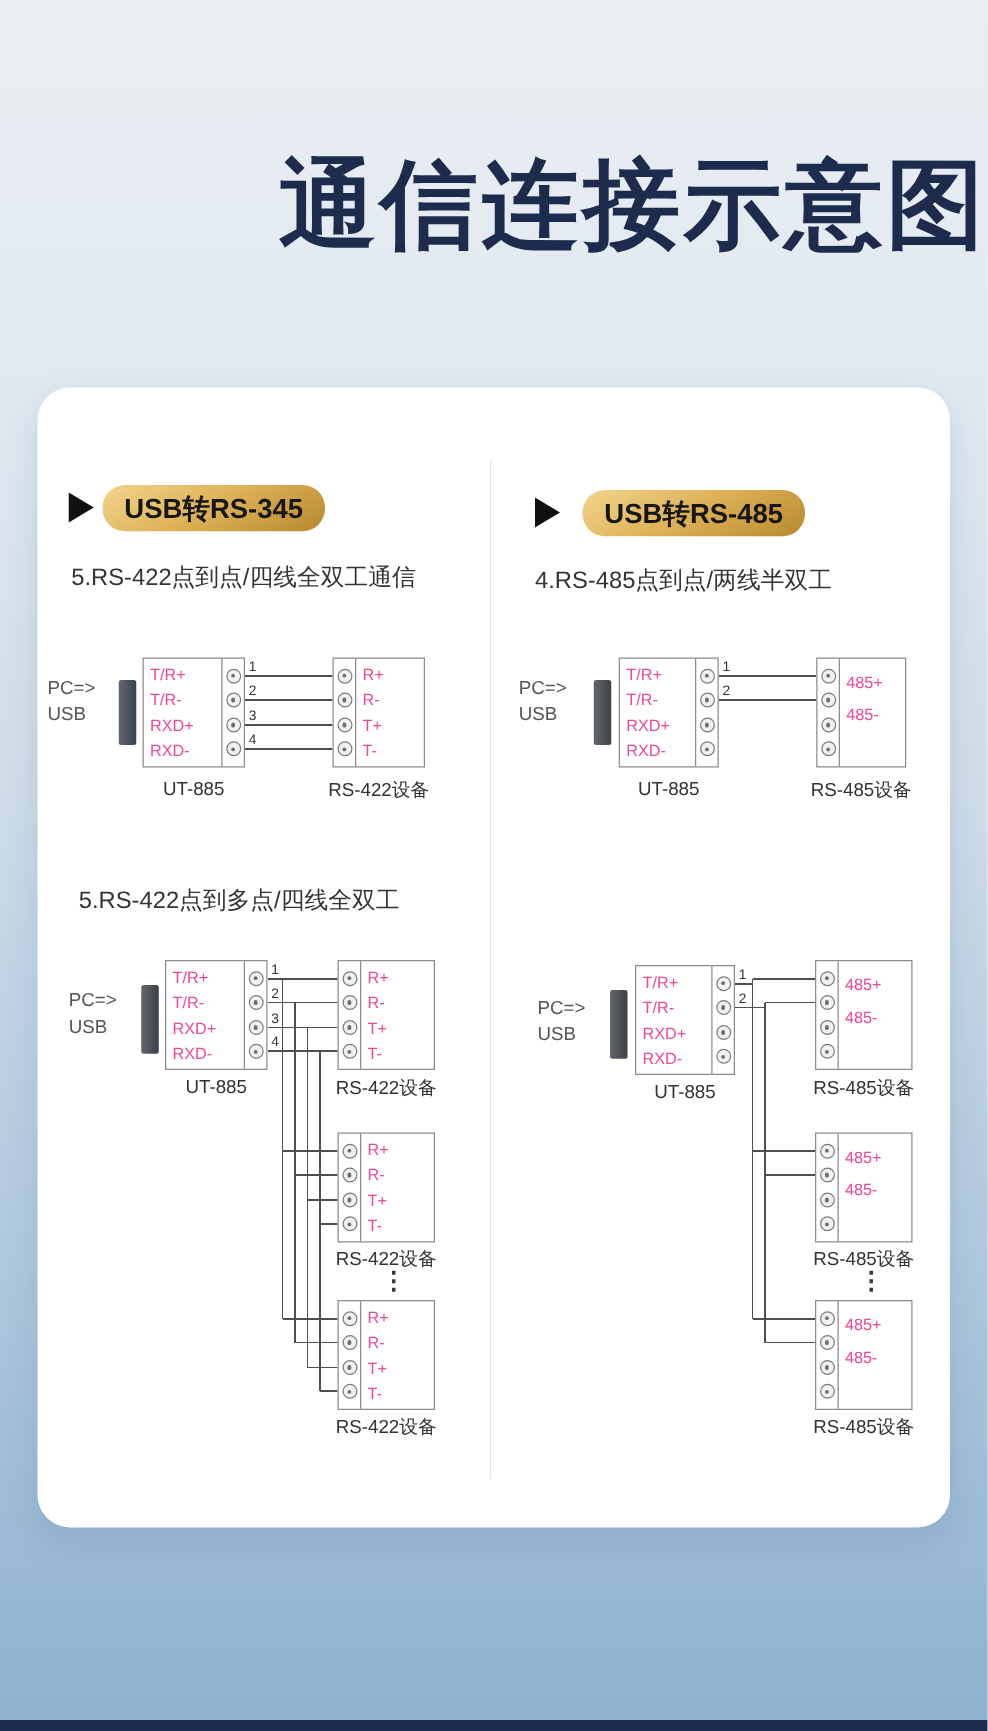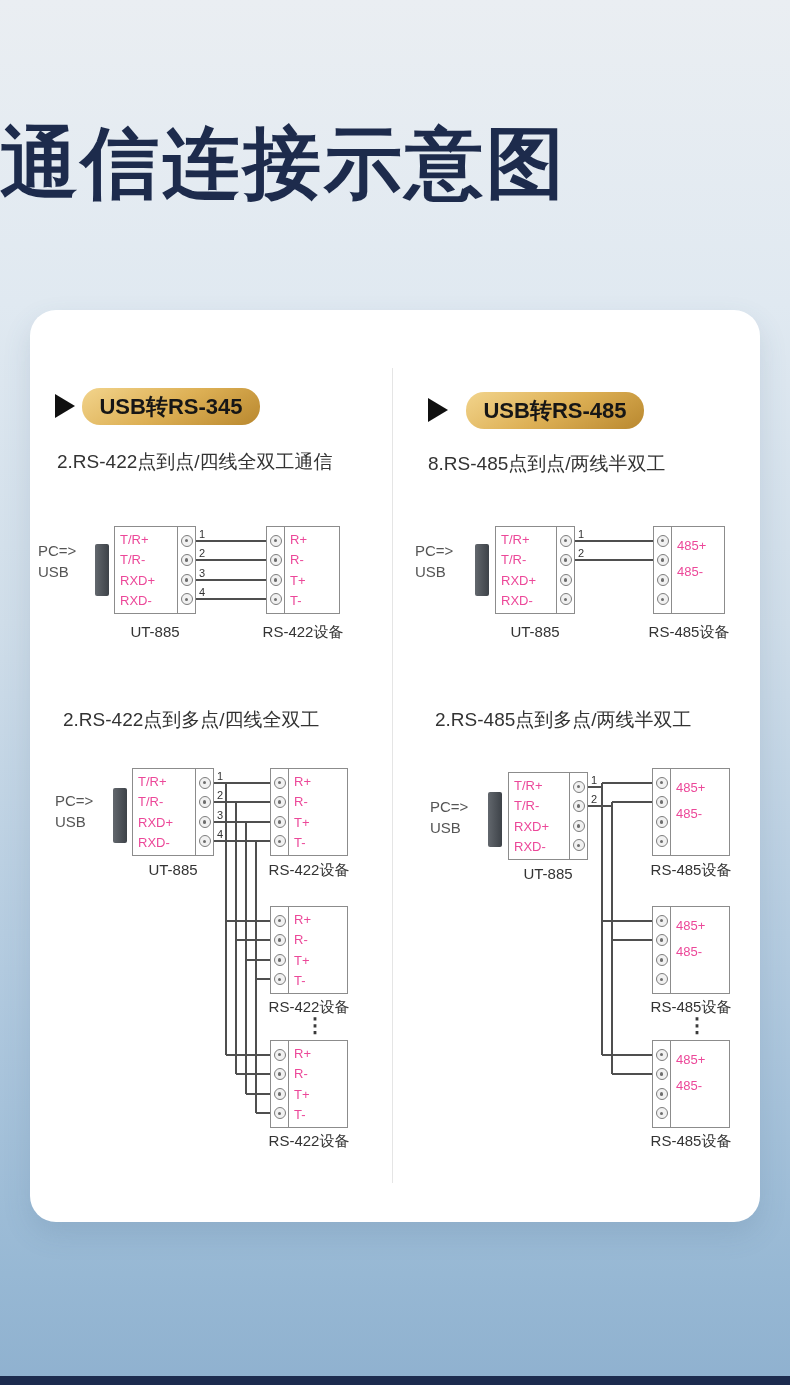--- a/index.html
+++ b/index.html
@@ -1,19 +1,19 @@
 <!DOCTYPE html>
 <html><head>
 <meta charset="utf-8">
 <style>
   body{margin:0;background:#dfe7ee}
   .page{position:relative;width:790px;height:1385px;overflow:hidden;
     font-family:"Liberation Sans",sans-serif;
     background:linear-gradient(180deg,#eaeef2 0%,#e0e9f1 22%,#cfdde9 45%,#b2cadf 70%,#97b8d4 92%,#8fb1cf 100%)}
-  .title{position:absolute;left:0;width:100%;top:112px;text-align:left;
+  .title{position:absolute;left:0;width:100%;top:112px;text-align:right;
     font-size:78px;font-weight:900;color:#1d2b4c;letter-spacing:3px}
   .card{position:absolute;left:30px;top:310px;width:730px;height:912px;background:#fff;
     border-radius:26px;box-shadow:0 12px 28px rgba(70,100,130,.16)}
   .divider{position:absolute;left:392px;top:368px;width:1px;height:815px;background:#e5e5e5}
   .tri{position:absolute;width:0;height:0;border-left:20px solid #101010;
     border-top:12px solid transparent;border-bottom:12px solid transparent}
   .pill{position:absolute;width:178px;height:37px;border-radius:18px;
     background:linear-gradient(150deg,#f2d48c 0%,#ddb055 50%,#b9882f 100%);
     display:flex;align-items:center;justify-content:center;
     font-size:22px;font-weight:700;color:#161616}
@@ -48,24 +48,23 @@
   <div class="title">通信连接示意图</div>
 
   <div class="card"></div>
   <div class="divider"></div>
 
   <div class="tri" style="left:55px;top:394px"></div>
   <div class="pill" style="left:82px;top:388px">USB转RS-345</div>
   <div class="tri" style="left:428px;top:398px"></div>
   <div class="pill" style="left:466px;top:392px">USB转RS-485</div>
 
-  <div class="heading" style="left:57px;top:449px">2.RS-422点到点/四线全双工通信</div>
-  <div class="heading" style="left:428px;top:451px">8.RS-485点到点/两线半双工</div>
-  <div class="heading" style="left:63px;top:707px">2.RS-422点到多点/四线全双工</div>
-  <div class="heading" style="left:435px;top:707px">2.RS-485点到多点/两线半双工</div>
+  <div class="heading" style="left:57px;top:449px">5.RS-422点到点/四线全双工通信</div>
+  <div class="heading" style="left:428px;top:451px">4.RS-485点到点/两线半双工</div>
+  <div class="heading" style="left:63px;top:707px">5.RS-422点到多点/四线全双工</div>
 
   <div class="diagram" style="left:38px;top:520px;width:320px;height:130px">
     <svg class="wires" width="320" height="130">
       <line x1="158" y1="21" x2="228" y2="21"></line>
         <line x1="158" y1="40" x2="228" y2="40"></line>
       <line x1="158" y1="60" x2="228" y2="60"></line>
         <line x1="158" y1="79" x2="228" y2="79"></line>
     </svg>
     <div class="pc" style="left:0;top:20px">
       <div>PC=&gt;</div>

